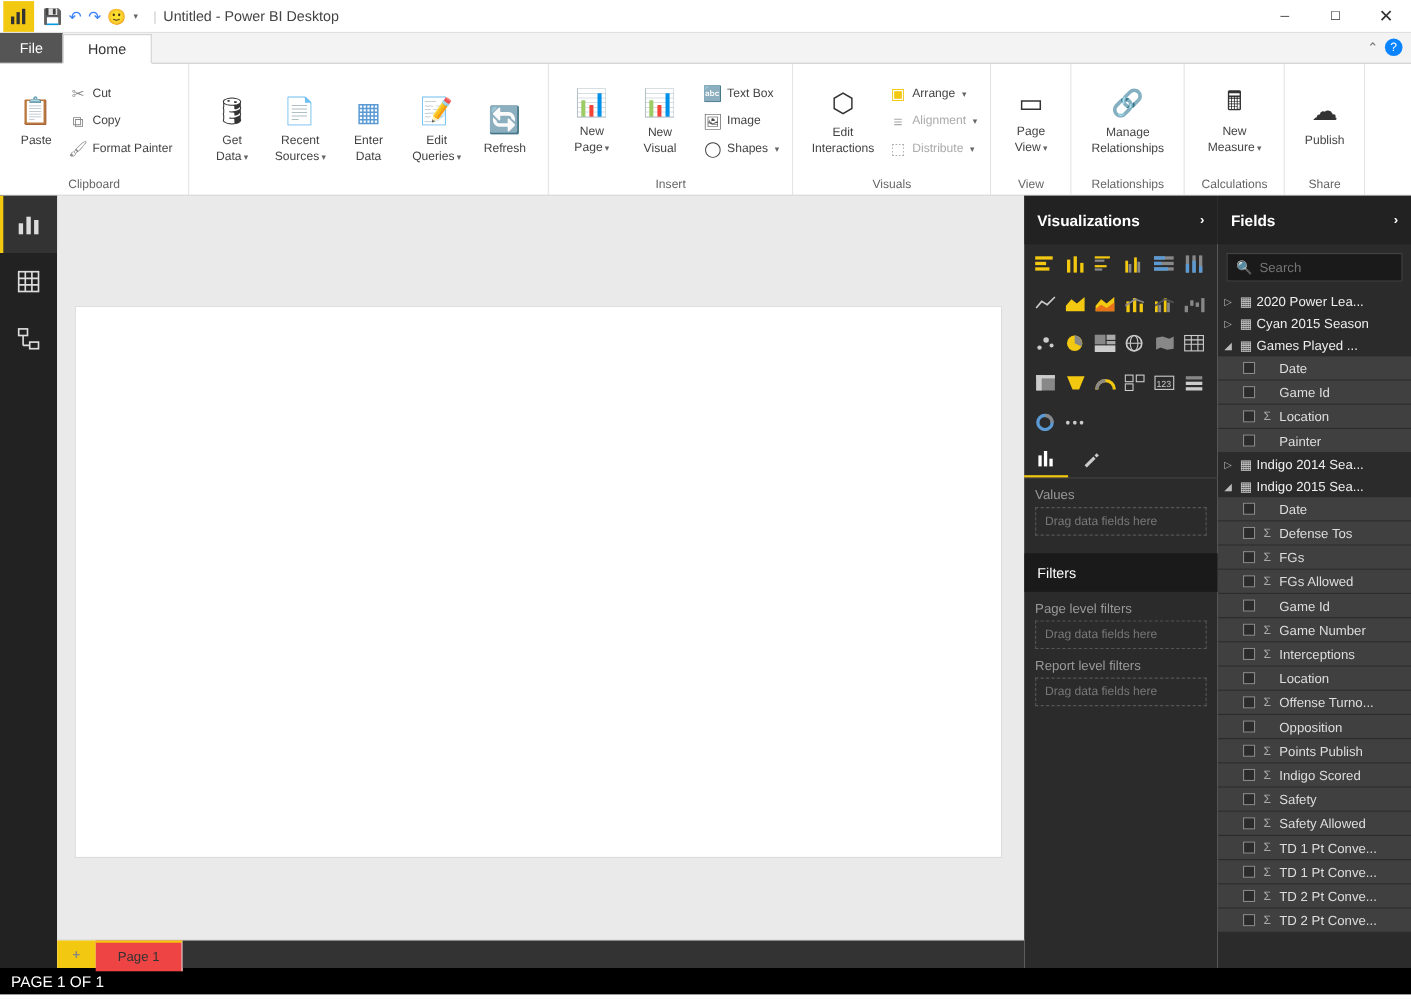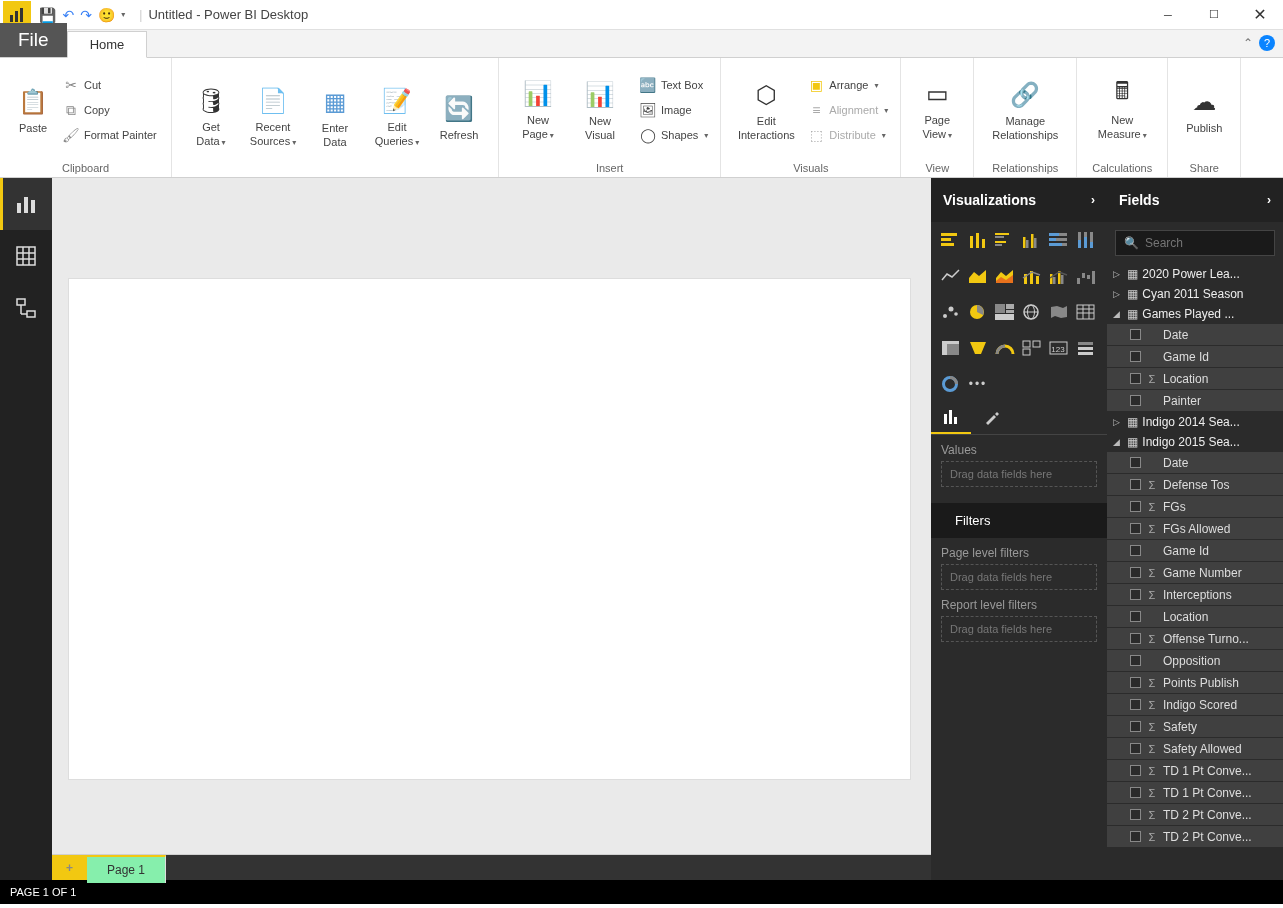--- a/index.html
+++ b/index.html
@@ -10,21 +10,21 @@
 .titlebar .logo { width: 28px; height: 28px; background: #f2c811; display: flex; align-items: center; justify-content: center; margin-left: 3px; }
 .titlebar .qat { display: flex; align-items: center; gap: 6px; padding: 0 8px; }
 .titlebar .qat span { cursor: pointer; font-size: 14px; }
 .titlebar .divider { color: #ccc; margin: 0 6px; }
 .titlebar .title { font-size: 13px; color: #444; }
 .titlebar .winbtns { margin-left: auto; display: flex; }
 .titlebar .winbtns div { width: 46px; height: 30px; display: flex; align-items: center; justify-content: center; cursor: pointer; font-size: 11px; }
 
 
 .tabbar { height: 28px; background: #f3f3f3; display: flex; align-items: flex-end; border-bottom: 1px solid #d0d0d0; position: relative; }
-.tabbar .filetab { background: #555; color: #fff; padding: 6px 18px; font-size: 19px; cursor: pointer; }
+.tabbar .filetab { background: #555; color: #fff; padding: 6px 18px; font-size: 13px; cursor: pointer; }
 .tabbar .hometab { background: #fff; border: 1px solid #d0d0d0; border-bottom: 1px solid #fff; padding: 5px 22px; font-size: 13px; cursor: pointer; margin-bottom: -1px; }
 .tabbar .help { position: absolute; right: 8px; top: 5px; display: flex; gap: 6px; align-items: center; }
 .tabbar .help .caret { color: #777; cursor: pointer; }
 .tabbar .help .q { width: 16px; height: 16px; border-radius: 50%; background: #0a84ff; color: #fff; font-size: 11px; display: flex; align-items: center; justify-content: center; cursor: pointer; }
 
 
 .ribbon { height: 120px; background: #fff; border-bottom: 1px solid #d0d0d0; display: flex; }
 .rgroup { border-right: 1px solid #e4e4e4; display: flex; flex-direction: column; }
 .rgroup .body { flex: 1; display: flex; align-items: center; padding: 4px 8px; }
 .rgroup .label { text-align: center; font-size: 11px; color: #666; padding-bottom: 3px; }
@@ -57,42 +57,42 @@
 .viz-grid { padding: 8px; display: grid; grid-template-columns: repeat(6, 24px); gap: 16px 3px; }
 .viz-grid .v { width: 24px; height: 20px; display: flex; align-items: center; justify-content: center; cursor: pointer; }
 
 .tab-strip { display: flex; border-bottom: 1px solid #444; }
 .tab-strip .t { width: 40px; height: 32px; display: flex; align-items: center; justify-content: center; cursor: pointer; }
 .tab-strip .t.active { border-bottom: 2px solid #f2c811; }
 
 .section { padding: 8px 10px; font-size: 12px; }
 .section .hdr { color: #999; font-size: 12px; margin-bottom: 4px; }
 .dropzone { border: 1px dashed #555; color: #777; font-size: 11px; padding: 6px 8px; margin-bottom: 8px; }
-.filters-hdr { background: #1a1a1a; padding: 10px 24px; font-size: 13px; color: #fff; }
+.filters-hdr { background: #1a1a1a; padding: 10px 12px; font-size: 13px; color: #fff; }
 
 .search { margin: 8px; background: #1a1a1a; display: flex; align-items: center; padding: 5px 8px; gap: 6px; border:1px solid #444;}
 .search input { background: transparent; border: none; color: #ccc; font-size: 12px; outline: none; flex: 1; }
 
 .tree { overflow-y: auto; flex: 1; }
 .tree-item { display: flex; align-items: center; padding: 3px 6px; font-size: 12px; color: #eee; cursor: pointer; gap: 4px; }
 .tree-item .tri { width: 10px; color: #bbb; font-size: 9px; }
 .tree-item .tbl { color: #ccc; }
 .field-item { display: flex; align-items: center; background: #404040; border-bottom: 1px solid #2b2b2b; padding: 2px 6px 2px 10px; font-size: 12px; color: #ddd; cursor: pointer; gap: 5px; height:22px; }
 .field-item .chk { width: 11px; height: 11px; border: 1px solid #888; background: #2b2b2b; flex-shrink: 0; }
 .field-item .sigma { width: 12px; text-align: center; color: #aaa; font-size: 11px; flex-shrink:0; }
 .field-item .fname { white-space: nowrap; overflow: hidden; text-overflow: ellipsis; flex:1; }
 
 
 .pagetabs { height: 26px; background: #fff; border-top: 1px solid #d0d0d0; display: flex; align-items: stretch; }
 .pagetabs .add { width: 35px; background: #f2c811; display: flex; align-items: center; justify-content: center; cursor: pointer; font-weight: bold; color: #888; }
-.pagetabs .pt { padding: 13px 20px; display: flex; align-items: center; background: #86efac; border-right: 1px solid #ddd; border-top: 2px solid #f2c811; cursor: pointer; font-size: 12px; }
+.pagetabs .pt { padding: 13px 20px; display: flex; align-items: center; background: #ef4444; border-right: 1px solid #ddd; border-top: 2px solid #f2c811; cursor: pointer; font-size: 12px; }
 .pagetabs .rest { flex:1; background:#333;}
 
 
-.status { height: 24px; background: #000; color: #fff; display: flex; align-items: center; padding: 0 10px; font-size: 11px; text-align: center; }
+.status { height: 24px; background: #000; color: #fff; display: flex; align-items: center; padding: 0 10px; font-size: 14px; text-align: center; }
 
 .tree::-webkit-scrollbar{width:10px}.tree::-webkit-scrollbar-track{background:#2b2b2b}.tree::-webkit-scrollbar-thumb{background:#555}
 </style>
 </head>
 <body>
 
 <div class="titlebar">
   <div class="logo">
     <svg width="16" height="16" viewBox="0 0 16 16">
         <rect x="1" y="8" width="3" height="7" fill="#333"></rect>
@@ -543,21 +543,21 @@
     </div>
     <div class="tree" id="tree">
         <div class="tree-item">
           <span class="tri">▷</span>
           <span class="tbl">▦</span>
           <span class="fname">2020 Power Lea...</span>
         </div>
         <div class="tree-item">
           <span class="tri">▷</span>
           <span class="tbl">▦</span>
-          <span class="fname">Cyan 2011 Season</span>
+          <span class="fname">Cyan 2015 Season</span>
         </div>
         <div class="tree-item">
           <span class="tri">◢</span>
           <span class="tbl">▦</span>
           <span class="fname">Games Played ...</span>
         </div>
         <div class="field-item">
           <span style="width:8px"></span>
           <span class="chk"></span>
           <span class="sigma"></span>

